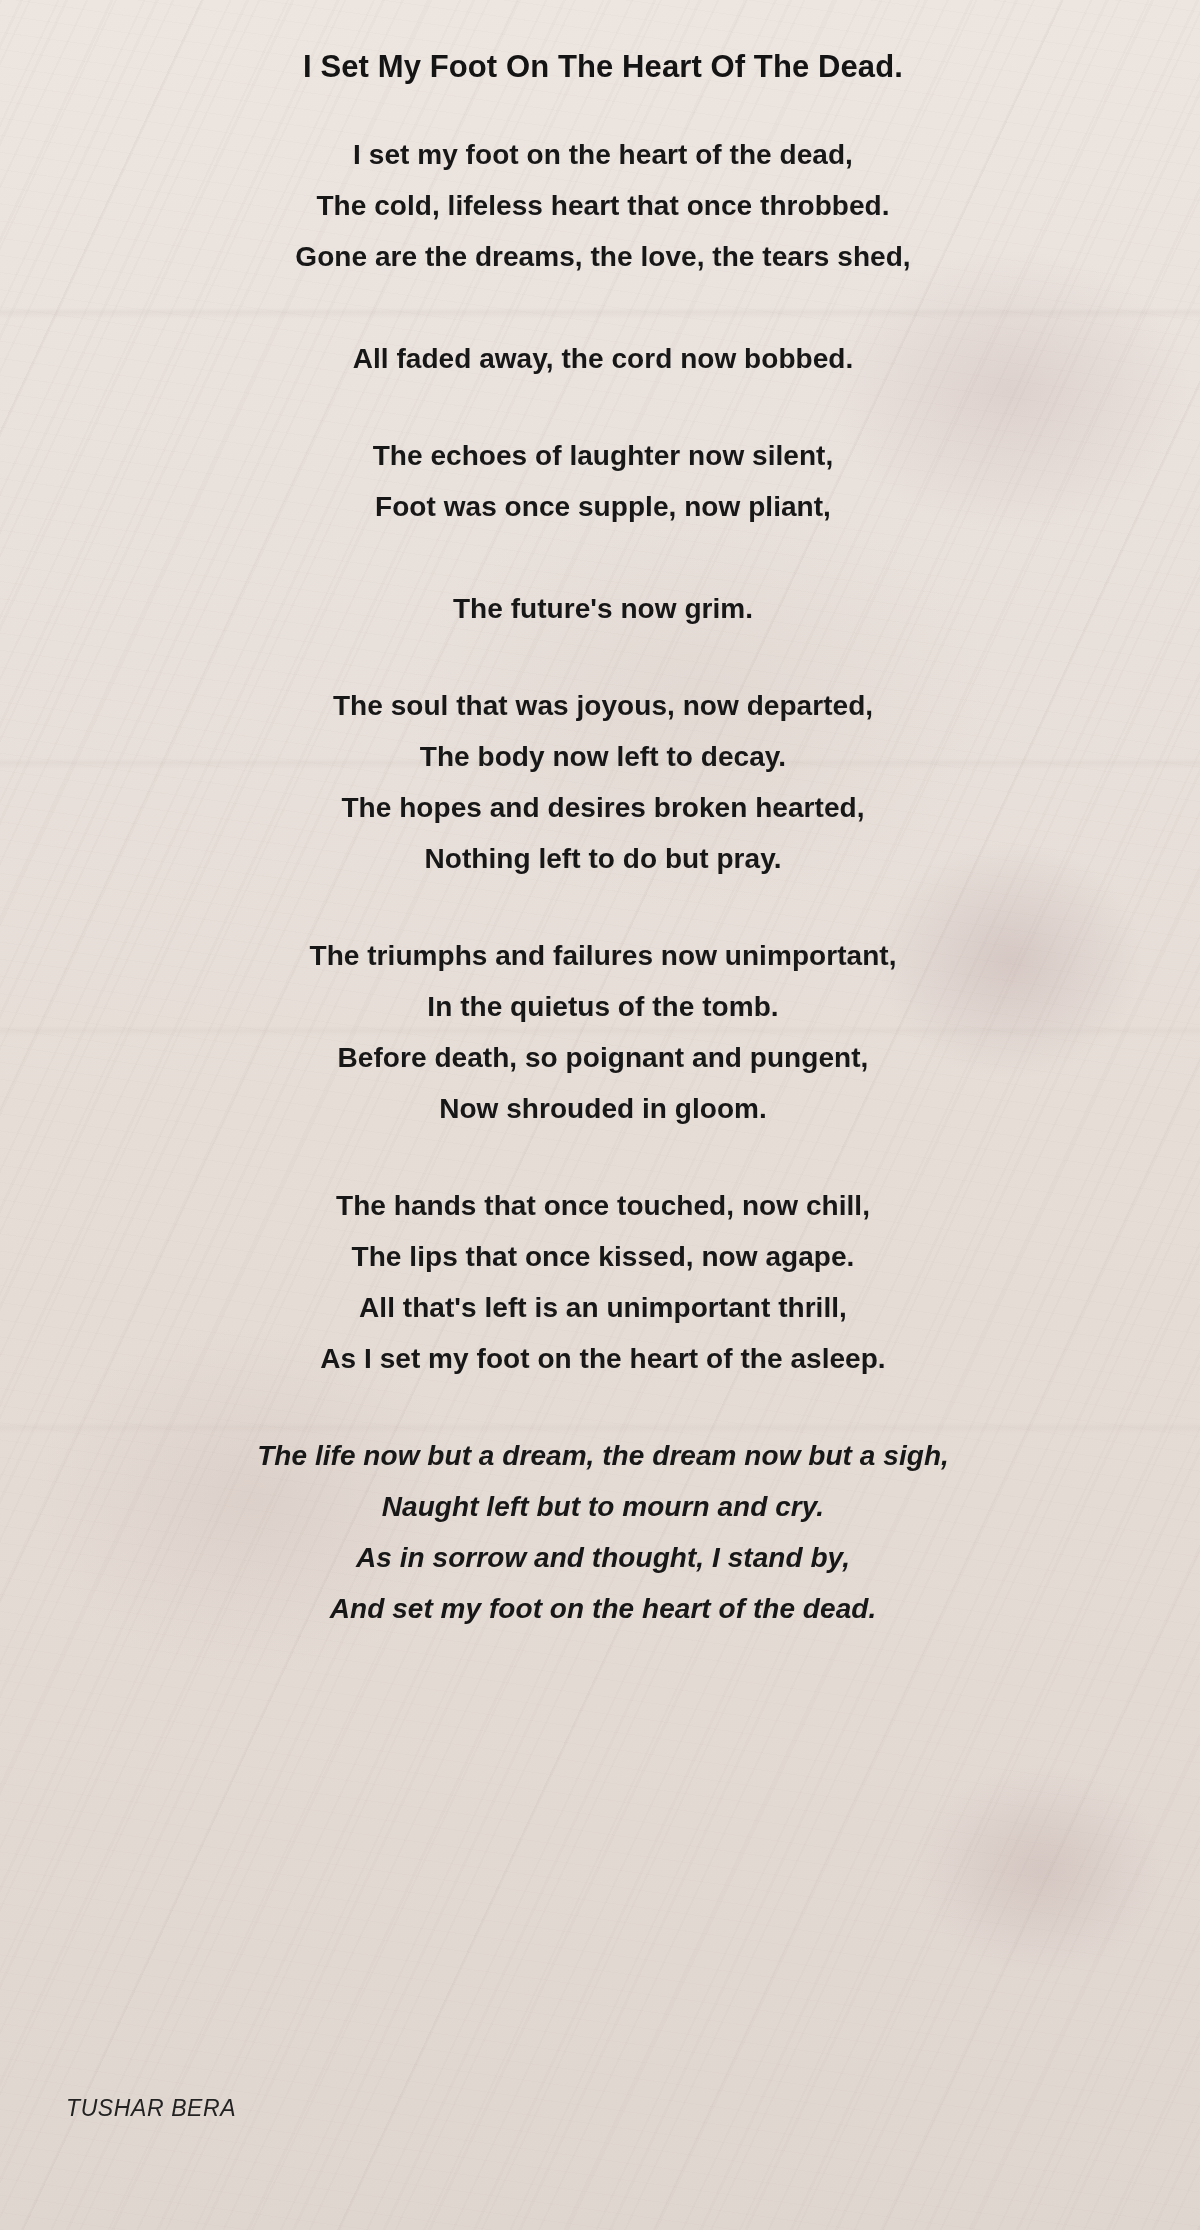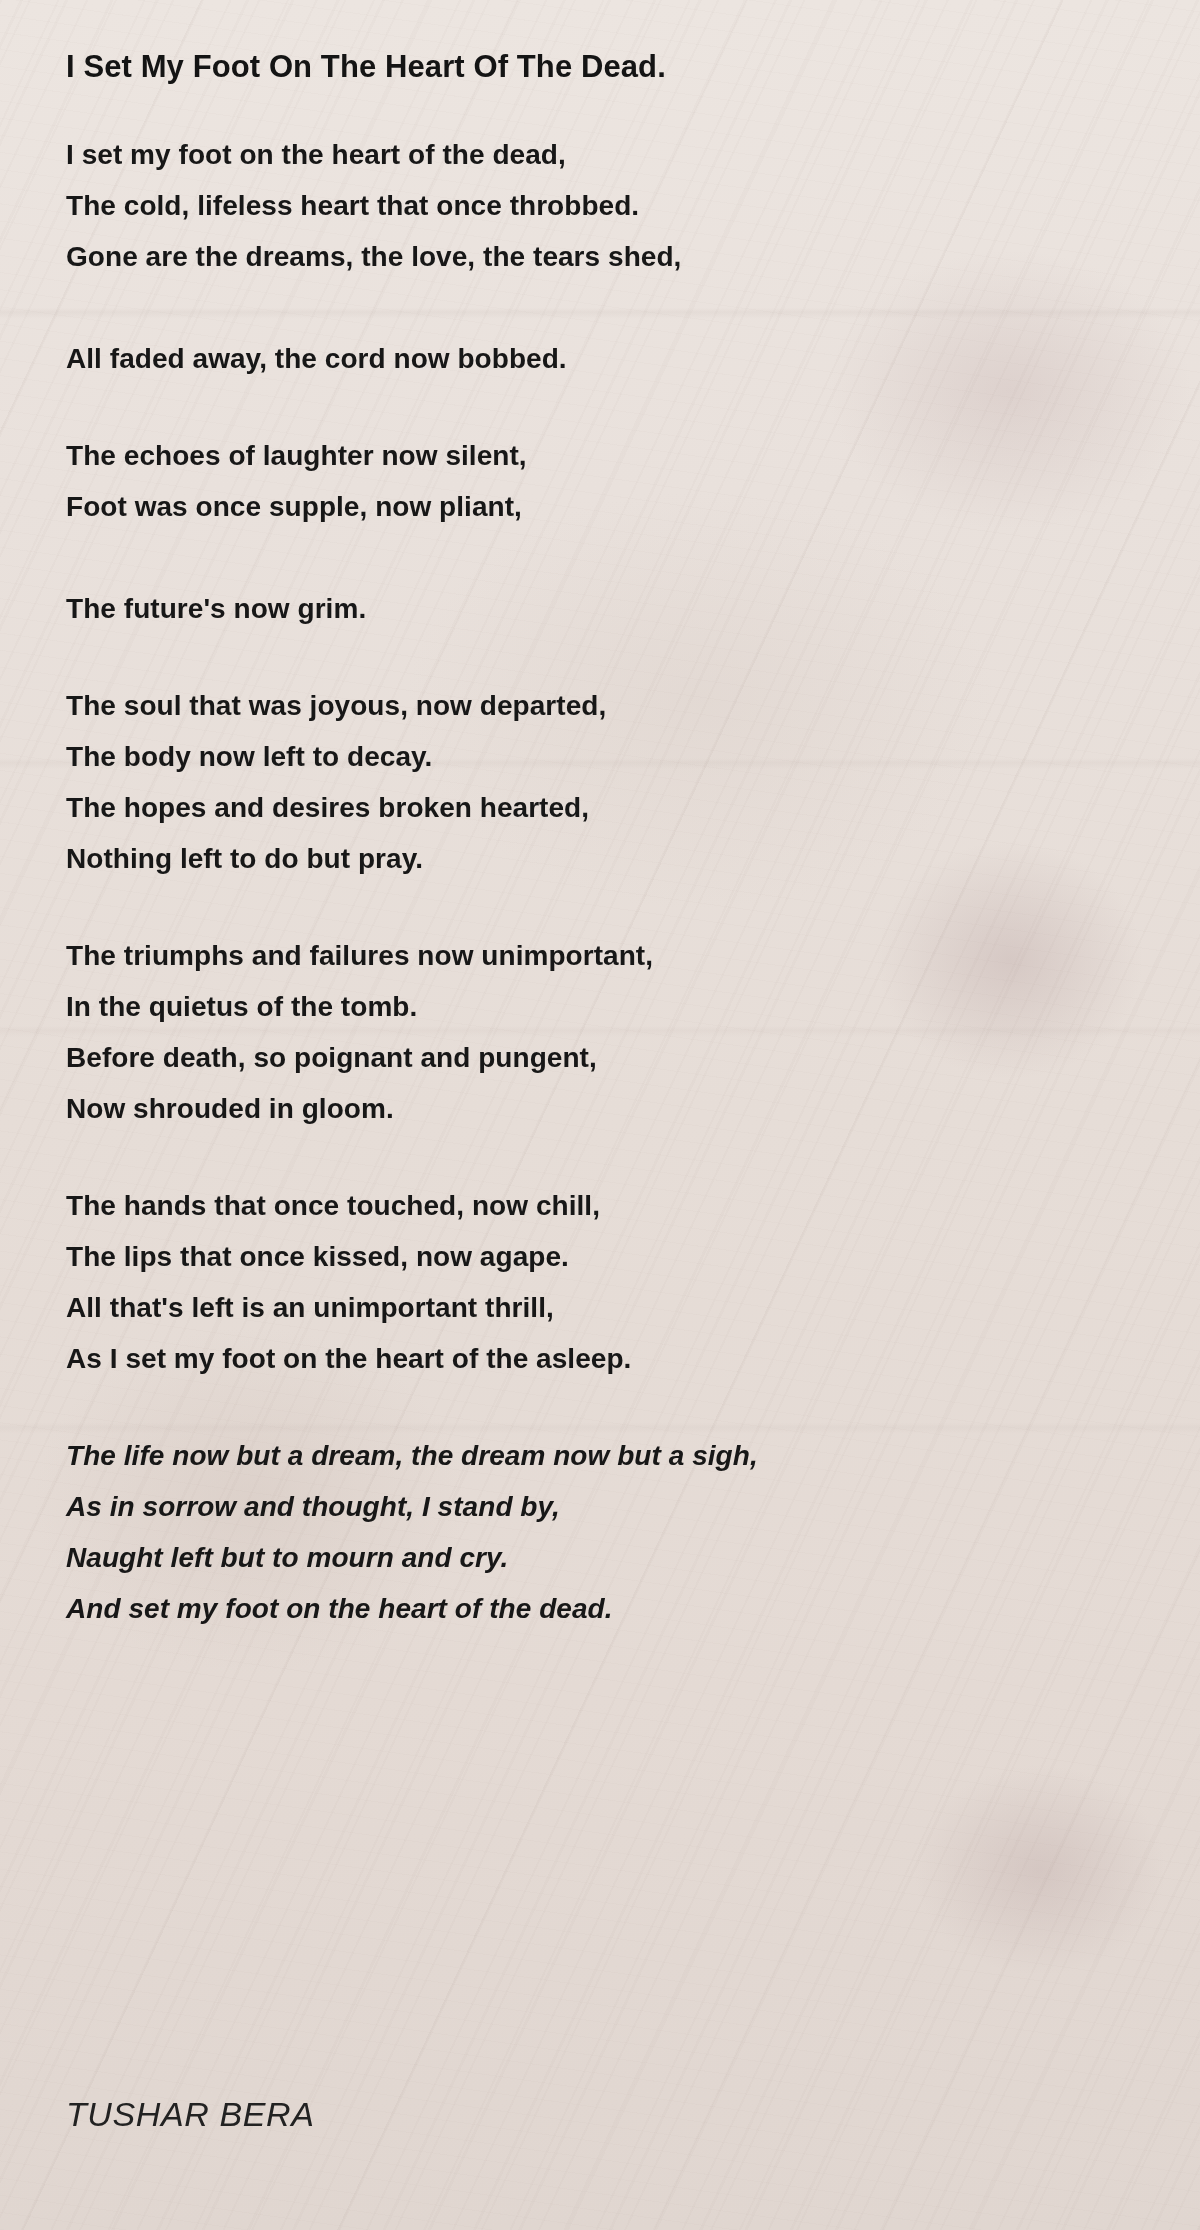--- a/index.html
+++ b/index.html
@@ -19,20 +19,21 @@
     width: 1200px;
     height: 2230px;
     background:
       radial-gradient(ellipse 260px 200px at 1010px 390px, rgba(176,150,150,0.22), rgba(176,150,150,0) 70%),
       radial-gradient(ellipse 190px 170px at 1010px 960px, rgba(170,145,145,0.28), rgba(170,145,145,0) 70%),
       radial-gradient(ellipse 180px 150px at 1040px 1870px, rgba(170,145,145,0.25), rgba(170,145,145,0) 70%),
       radial-gradient(ellipse 300px 240px at 250px 1500px, rgba(205,190,182,0.35), rgba(205,190,182,0) 72%),
       radial-gradient(ellipse 420px 300px at 700px 700px, rgba(214,202,195,0.30), rgba(214,202,195,0) 70%),
       linear-gradient(180deg, #ece5e0 0%, #e9e1dc 22%, #e6ddd7 50%, #e4dad4 76%, #e0d6d0 100%);
     overflow: hidden;
+    text-align: center;
   }
 
   
   #page::before {
     content: "";
     position: absolute;
     inset: 0;
     background-image:
       repeating-linear-gradient(115deg, rgba(160,140,132,0.045) 0px, rgba(160,140,132,0.045) 2px, rgba(0,0,0,0) 2px, rgba(0,0,0,0) 26px),
       repeating-linear-gradient(-65deg, rgba(150,130,122,0.04) 0px, rgba(150,130,122,0.04) 3px, rgba(0,0,0,0) 3px, rgba(0,0,0,0) 41px),
@@ -84,21 +85,21 @@
   }
   .line.blank {
     height: 51px;
   }
 
   .author {
     position: absolute;
     left: 66px;
     top: 2095px;
     z-index: 3;
-    font-size: 34px;
+    font-size: 23px;
     font-style: italic;
     color: #222;
     letter-spacing: 0.6px;
   }
 </style>
 </head>
 <body>
 
 <div id="page">
   <div id="content">
@@ -130,20 +131,20 @@
           <div class="line">Now shrouded in gloom.</div>
         </div>
         <div class="stanza">
           <div class="line">The hands that once touched, now chill,</div>
           <div class="line">The lips that once kissed, now agape.</div>
           <div class="line">All that's left is an unimportant thrill,</div>
           <div class="line">As I set my foot on the heart of the asleep.</div>
         </div>
         <div class="stanza">
           <div class="line">The life now but a dream, the dream now but a sigh,</div>
+          <div class="line">Naught left but to mourn and cry.</div>
           <div class="line">As in sorrow and thought, I stand by,</div>
-          <div class="line">Naught left but to mourn and cry.</div>
           <div class="line">And set my foot on the heart of the dead.</div>
         </div>
       </div>
   </div>
   <div class="author">TUSHAR BERA</div>
 </div>
 
 </body></html>

